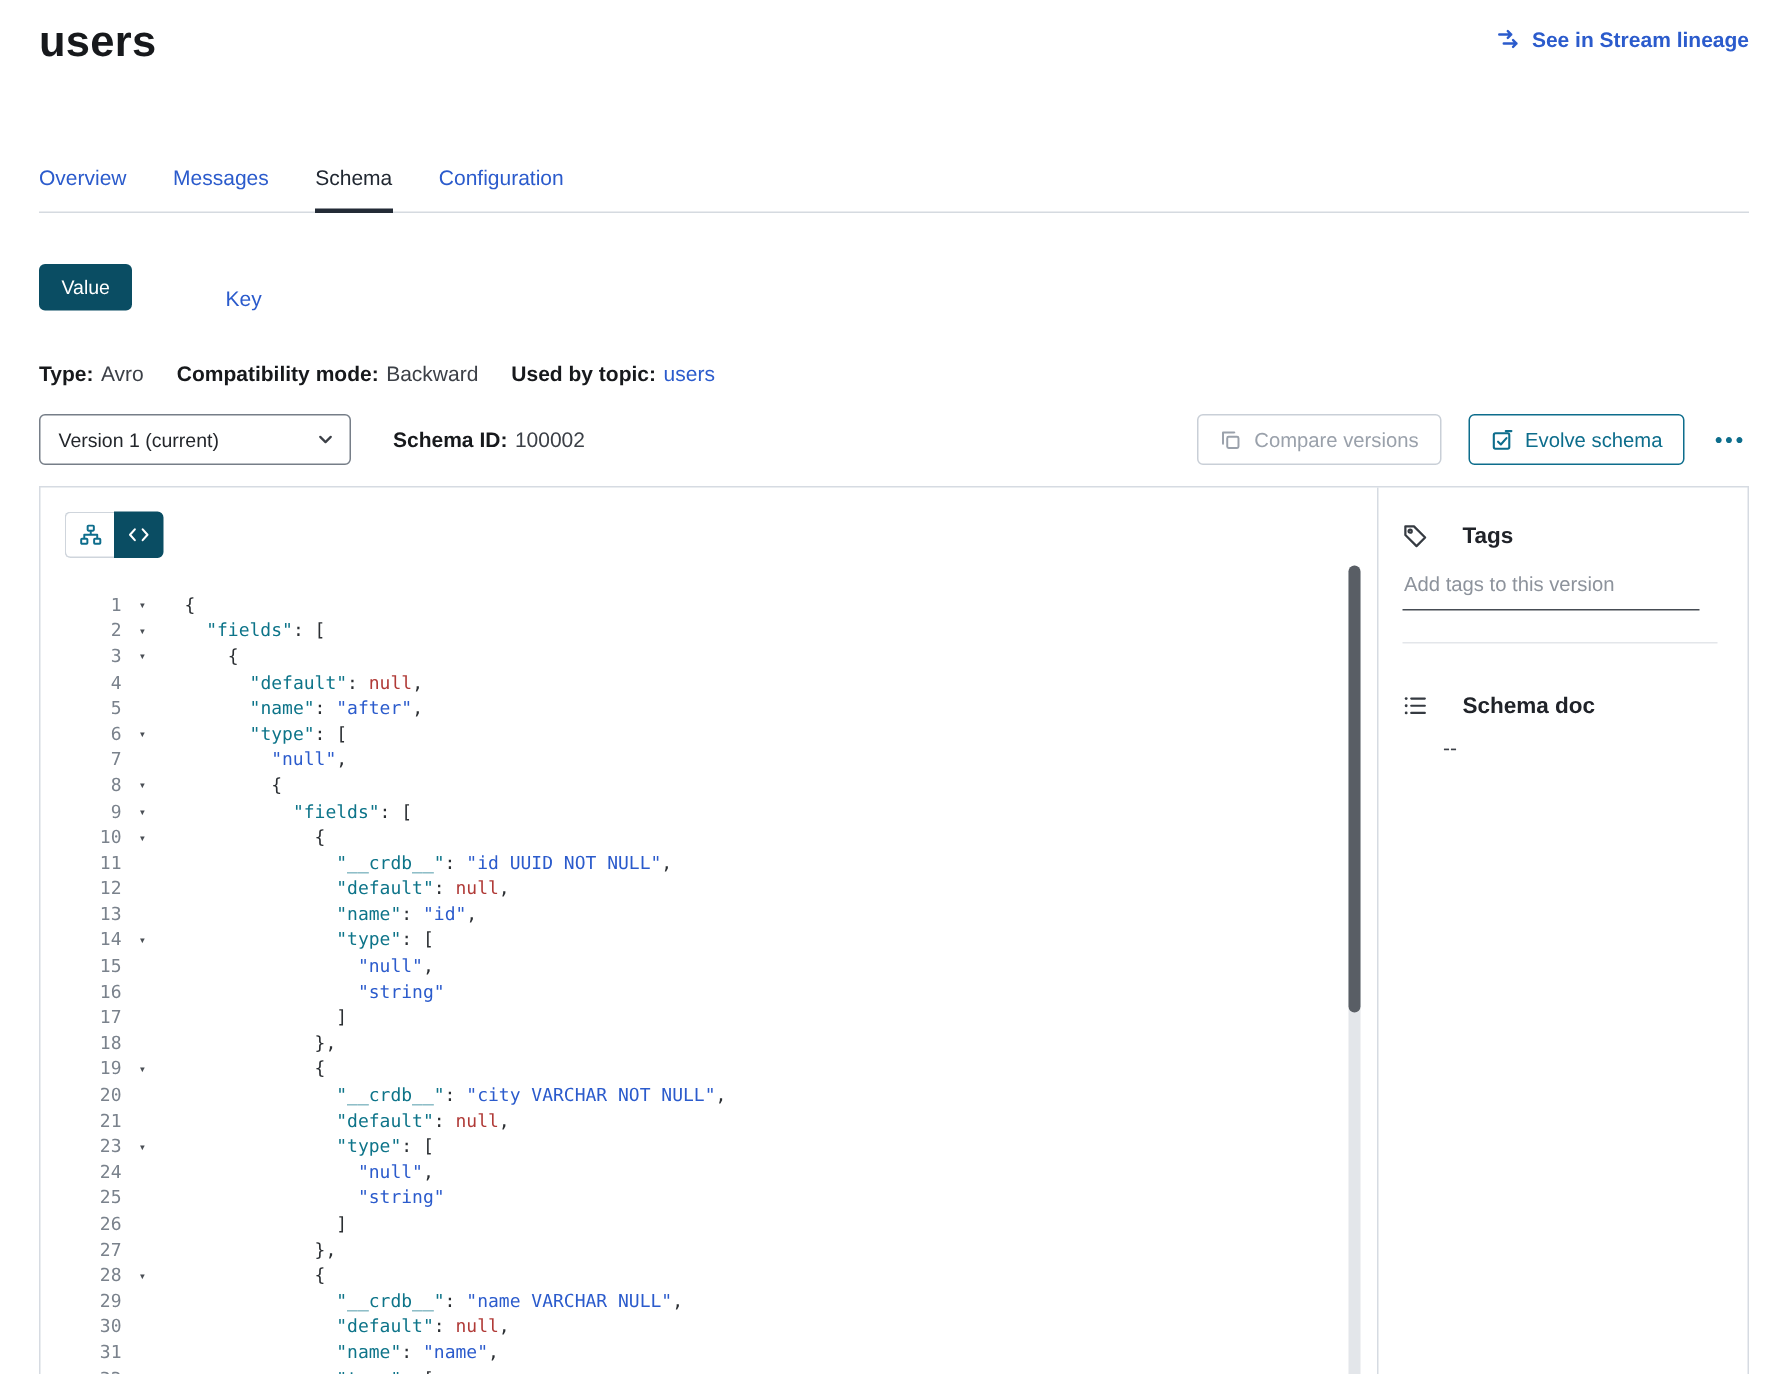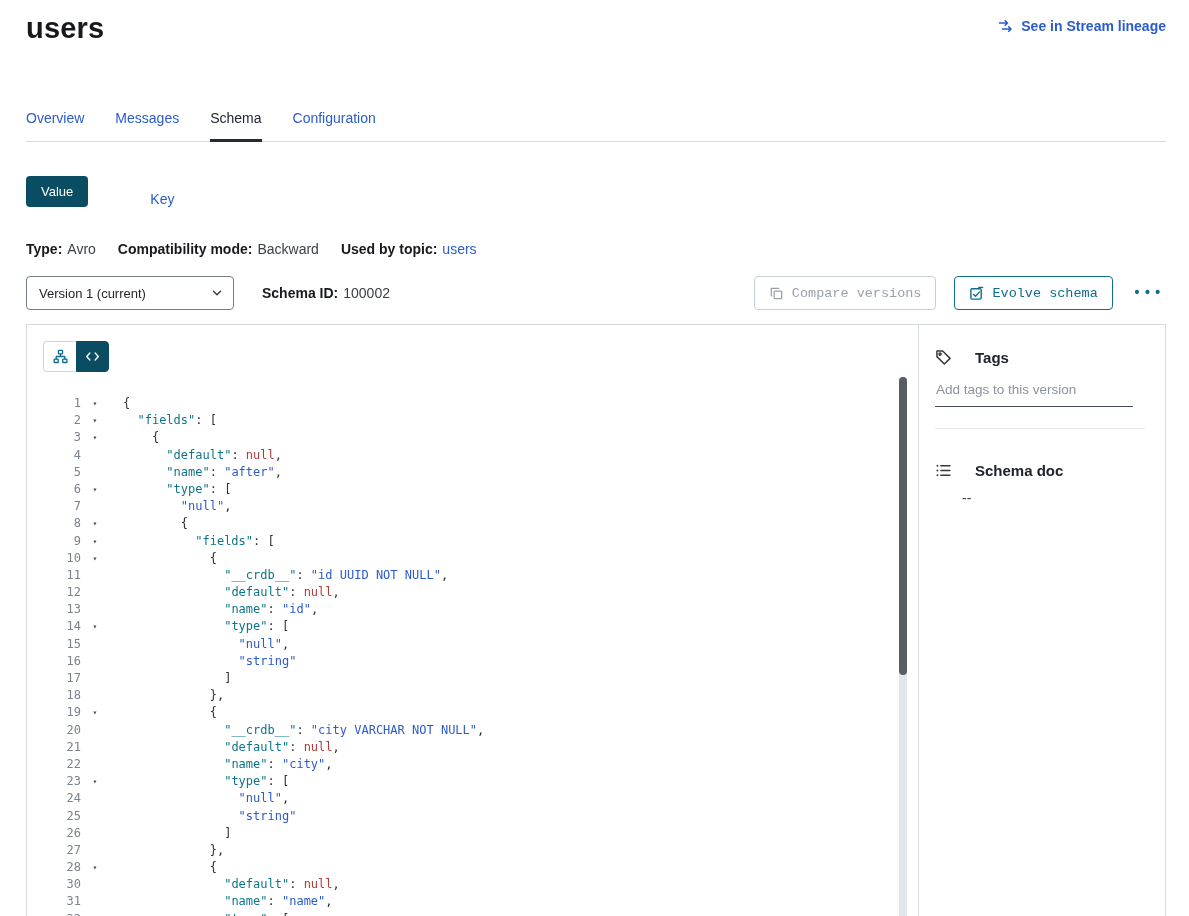--- a/index.html
+++ b/index.html
@@ -35,21 +35,21 @@
   .topic-link { color: var(--link, #2b5bcc); cursor: pointer; }
 
   
   .version-row { margin-top: 19px; display: flex; align-items: center; }
   .select { width: 208px; height: 34px; border: 1px solid #767e88; border-radius: 4px;
     display: flex; align-items: center; justify-content: space-between; padding: 0 9px 0 12px;
     font-size: 13px; color: #23262b; cursor: pointer; background: #fff; }
   .select svg { width: 14px; height: 14px; color: #3c4047; }
   .schema-id { margin-left: 28px; font-size: 14px; color: #3c4047; }
   .schema-id b { color: #17191c; font-weight: 700; margin-right: 5px; }
-  .version-actions { margin-left: auto; display: flex; align-items: center; gap: 18px; font-family: Liberation Mono, monospace; }
+  .version-actions { margin-left: auto; display: flex; align-items: center; gap: 18px; }
   .btn { height: 34px; display: inline-flex; align-items: center; gap: 8px; padding: 0 14px;
     border-radius: 4px; background: #fff; font-family: inherit; font-size: 13.5px; cursor: pointer; }
   .btn svg { width: 15px; height: 15px; }
   .btn.gray { border: 1px solid #c9cfd7; color: #9aa1ab; }
   .btn.teal { border: 1px solid var(--teal, #0d6d8c); color: var(--teal, #0d6d8c); font-weight: 500; }
   .more-btn { color: var(--teal, #0d6d8c); font-size: 14px; font-weight: 700; letter-spacing: 2px;
     cursor: pointer; padding: 2px 2px; line-height: 10px; }
 
   
   .content { margin-top: 14px; display: flex; border: 1px solid #d6dbe2; height: 700px; }
@@ -185,27 +185,27 @@
           <div class="code-line"><span class="ln">12</span><span class="caret"></span><span class="code-text">              <span class="t-k">"default"</span><span class="t-p">: </span><span class="t-u">null</span><span class="t-p">,</span></span></div>
           <div class="code-line"><span class="ln">13</span><span class="caret"></span><span class="code-text">              <span class="t-k">"name"</span><span class="t-p">: </span><span class="t-s">"id"</span><span class="t-p">,</span></span></div>
           <div class="code-line"><span class="ln">14</span><span class="caret">▾</span><span class="code-text">              <span class="t-k">"type"</span><span class="t-p">: [</span></span></div>
           <div class="code-line"><span class="ln">15</span><span class="caret"></span><span class="code-text">                <span class="t-s">"null"</span><span class="t-p">,</span></span></div>
           <div class="code-line"><span class="ln">16</span><span class="caret"></span><span class="code-text">                <span class="t-s">"string"</span></span></div>
           <div class="code-line"><span class="ln">17</span><span class="caret"></span><span class="code-text">              <span class="t-p">]</span></span></div>
           <div class="code-line"><span class="ln">18</span><span class="caret"></span><span class="code-text">            <span class="t-p">},</span></span></div>
           <div class="code-line"><span class="ln">19</span><span class="caret">▾</span><span class="code-text">            <span class="t-p">{</span></span></div>
           <div class="code-line"><span class="ln">20</span><span class="caret"></span><span class="code-text">              <span class="t-k">"__crdb__"</span><span class="t-p">: </span><span class="t-s">"city VARCHAR NOT NULL"</span><span class="t-p">,</span></span></div>
           <div class="code-line"><span class="ln">21</span><span class="caret"></span><span class="code-text">              <span class="t-k">"default"</span><span class="t-p">: </span><span class="t-u">null</span><span class="t-p">,</span></span></div>
-          <div class="code-line"><span class="ln">22</span><span class="caret"></span><span class="code-text">              <span class="t-k">"name"</span><span class="t-p">: </span><span class="t-s">"city"</span><span class="t-p">,</span></span></div>
           <div class="code-line"><span class="ln">23</span><span class="caret">▾</span><span class="code-text">              <span class="t-k">"type"</span><span class="t-p">: [</span></span></div>
           <div class="code-line"><span class="ln">24</span><span class="caret"></span><span class="code-text">                <span class="t-s">"null"</span><span class="t-p">,</span></span></div>
           <div class="code-line"><span class="ln">25</span><span class="caret"></span><span class="code-text">                <span class="t-s">"string"</span></span></div>
           <div class="code-line"><span class="ln">26</span><span class="caret"></span><span class="code-text">              <span class="t-p">]</span></span></div>
           <div class="code-line"><span class="ln">27</span><span class="caret"></span><span class="code-text">            <span class="t-p">},</span></span></div>
           <div class="code-line"><span class="ln">28</span><span class="caret">▾</span><span class="code-text">            <span class="t-p">{</span></span></div>
+          <div class="code-line"><span class="ln">29</span><span class="caret"></span><span class="code-text">              <span class="t-k">"__crdb__"</span><span class="t-p">: </span><span class="t-s">"name VARCHAR NULL"</span><span class="t-p">,</span></span></div>
           <div class="code-line"><span class="ln">30</span><span class="caret"></span><span class="code-text">              <span class="t-k">"default"</span><span class="t-p">: </span><span class="t-u">null</span><span class="t-p">,</span></span></div>
           <div class="code-line"><span class="ln">31</span><span class="caret"></span><span class="code-text">              <span class="t-k">"name"</span><span class="t-p">: </span><span class="t-s">"name"</span><span class="t-p">,</span></span></div>
           <div class="code-line"><span class="ln">32</span><span class="caret">▾</span><span class="code-text">              <span class="t-k">"type"</span><span class="t-p">: [</span></span></div>
         </div>
 
       <div class="scrollbar">
         <div class="thumb"></div>
       </div>
     </div>
 

